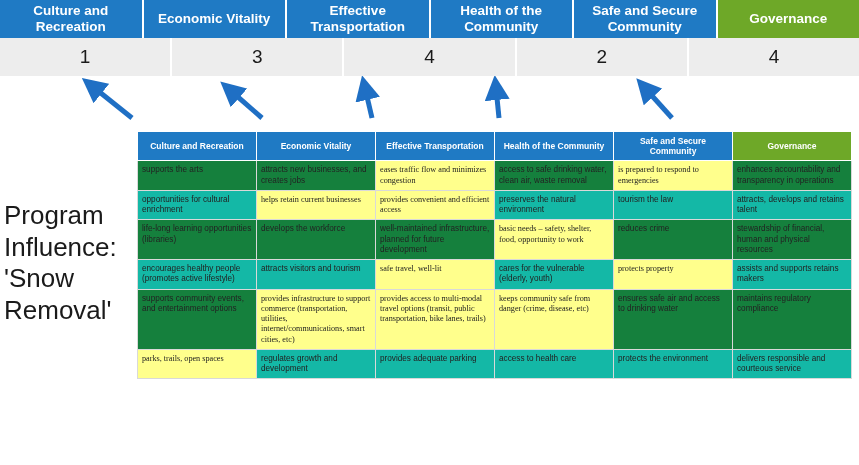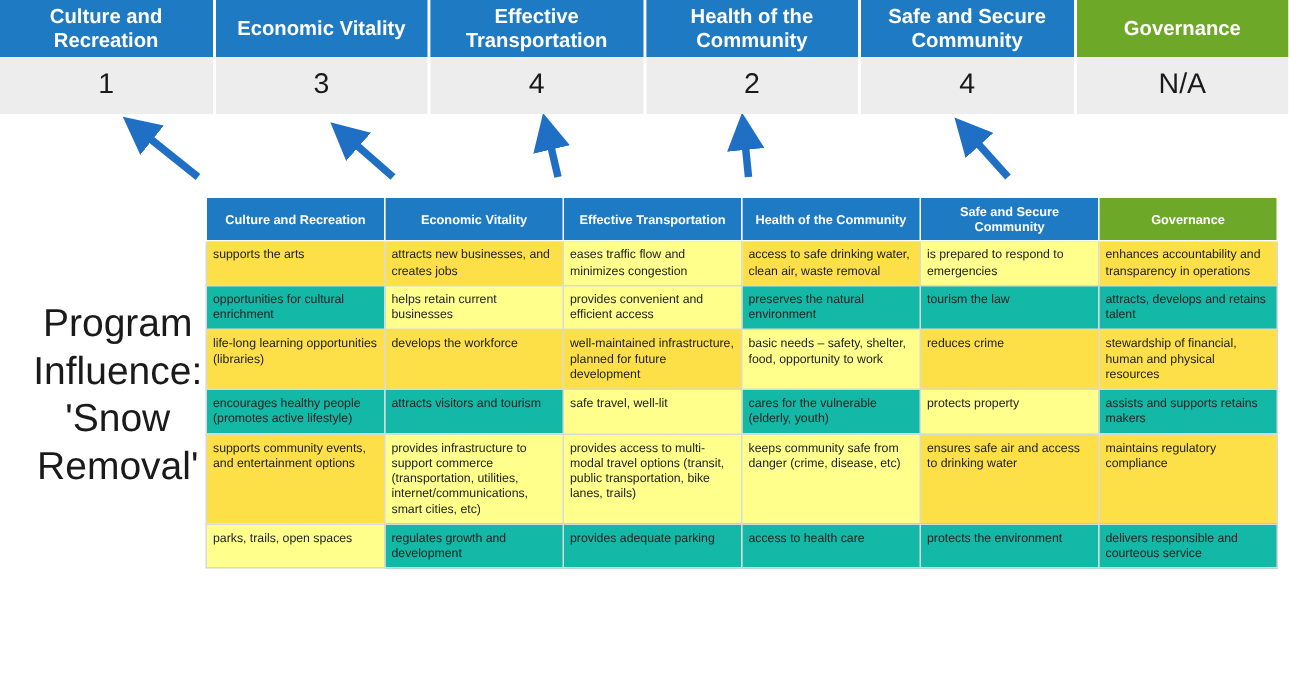--- a/index.html
+++ b/index.html
@@ -71,27 +71,27 @@
     position: absolute;
     left: 0;
     top: 76px;
     width: 859px;
     height: 56px;
   }
 
   
   .caption {
     position: absolute;
-    left: 16px;
+    left: 4px;
     top: 200px;
     width: 125px;
     font-size: 26px;
     color: #1a1a1a;
     line-height: 1.22;
-    text-align: center;
+    text-align: left;
   }
 
   
   .matrix {
     position: absolute;
     left: 137px;
     top: 131px;
     width: 715px;
     border-collapse: collapse;
     table-layout: fixed;
@@ -107,25 +107,25 @@
     border: 1px solid #ffffff;
   }
   .matrix th.gov { background: #6EA828; }
   .matrix td {
     font-size: 8.2px;
     color: #222222;
     vertical-align: top;
     padding: 4px 4px;
     line-height: 1.25;
     border: 1px solid #D9D9D9;
-    background: #fde047;
+    background: #15803d;
     height: 20px;
   }
   .matrix tr.alt td { background: #14b8a6; }
-  .matrix td.hl { background: #FFFF8C !important; }
+  .matrix td.hl { background: #FFFF8C !important; font-family: Liberation Serif, serif; }
   .matrix td.empty { background: #ffffff !important; border-color: #ffffff; }
   .matrix tr.alt td.empty { background: #ffffff !important; border-color: #ffffff; }
 </style>
 </head>
 <body>
 
 <div class="top-band">
   <div class="top-cell">Culture and Recreation</div>
   <div class="top-cell">Economic Vitality</div>
   <div class="top-cell">Effective Transportation</div>
@@ -133,21 +133,20 @@
   <div class="top-cell">Safe and Secure Community</div>
   <div class="top-cell gov">Governance</div>
 </div>
 
 <div class="score-band">
   <div class="score-cell">1</div>
   <div class="score-cell">3</div>
   <div class="score-cell">4</div>
   <div class="score-cell">2</div>
   <div class="score-cell">4</div>
-  <div class="score-cell">N/A</div>
 </div>
 
 <div class="arrows">
   <svg width="859" height="56" viewBox="0 0 859 56">
     <defs>
       <marker id="ah" markerWidth="5" markerHeight="5" refX="2.4" refY="2.5" orient="auto">
         <path d="M0,0 L5,2.5 L0,5 z" fill="#1F6FC4"></path>
       </marker>
     </defs>
     <g stroke="#1F6FC4" stroke-width="5" fill="none" marker-end="url(#ah)">

